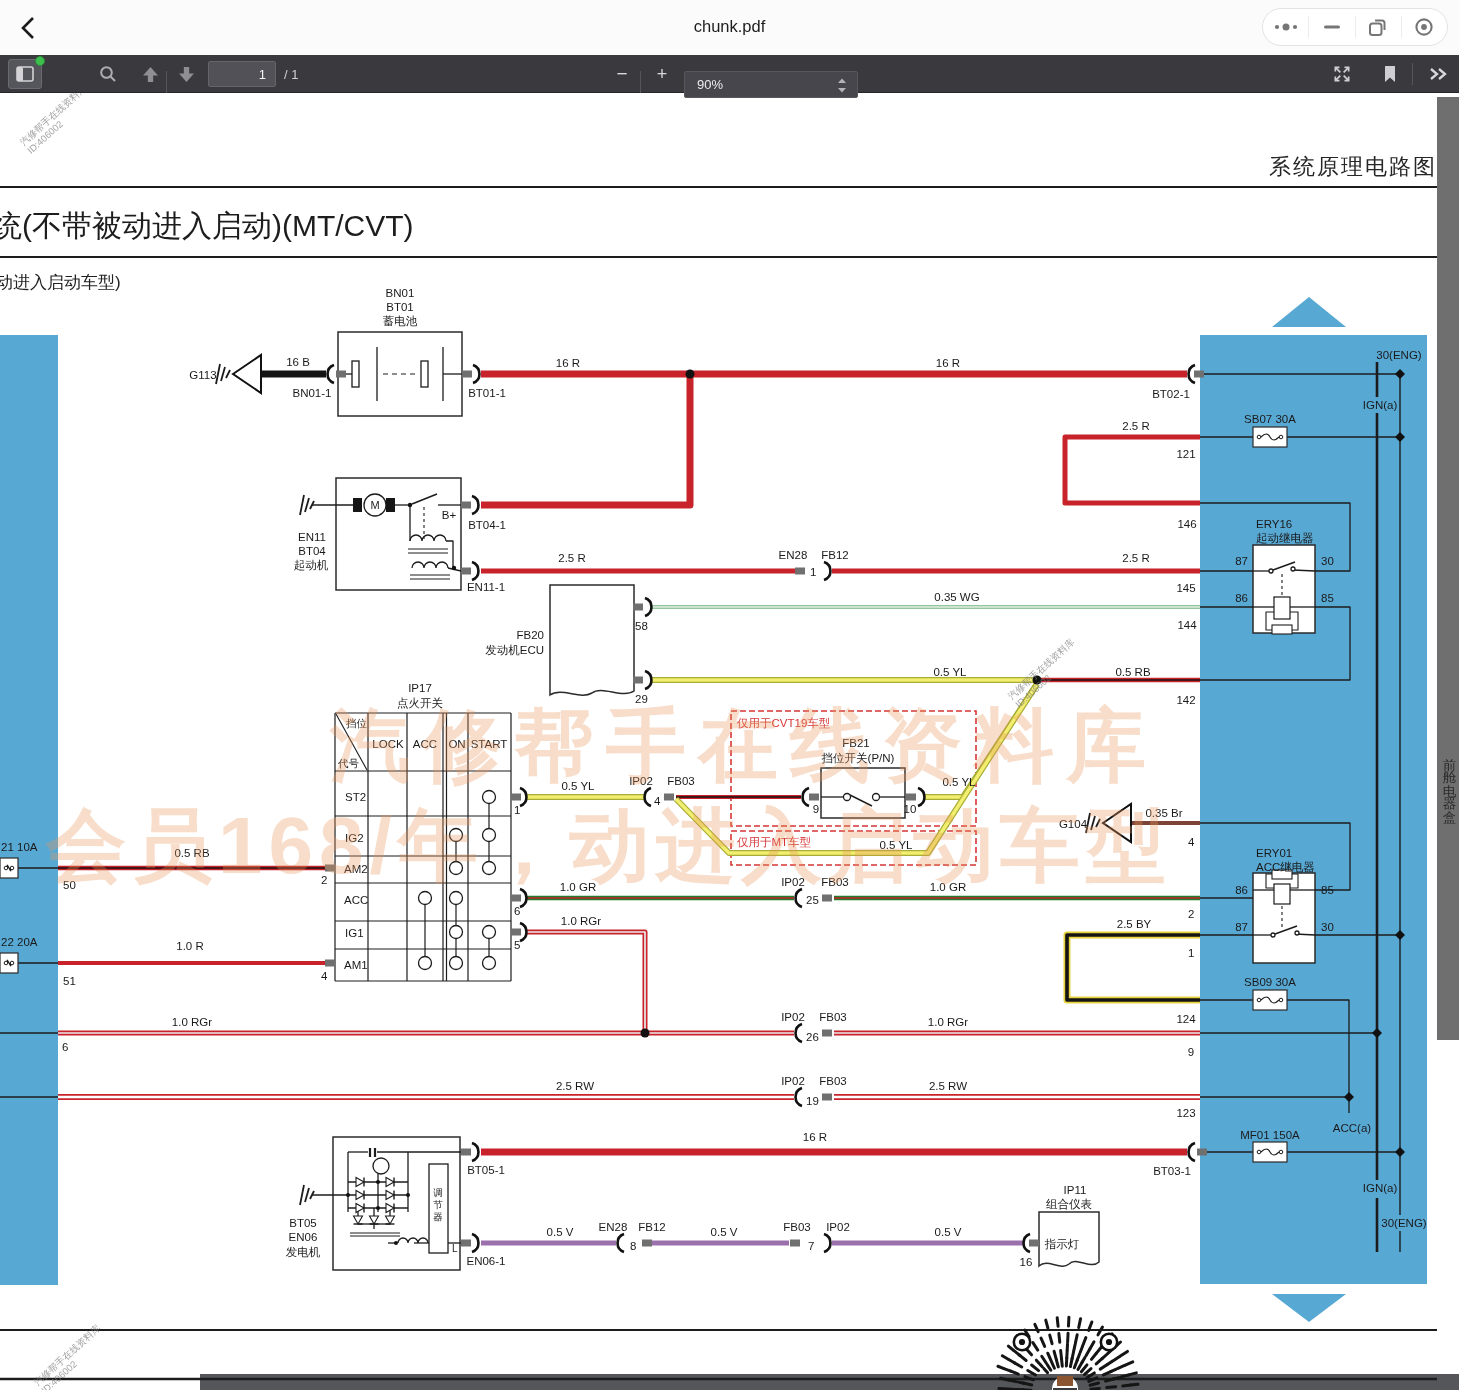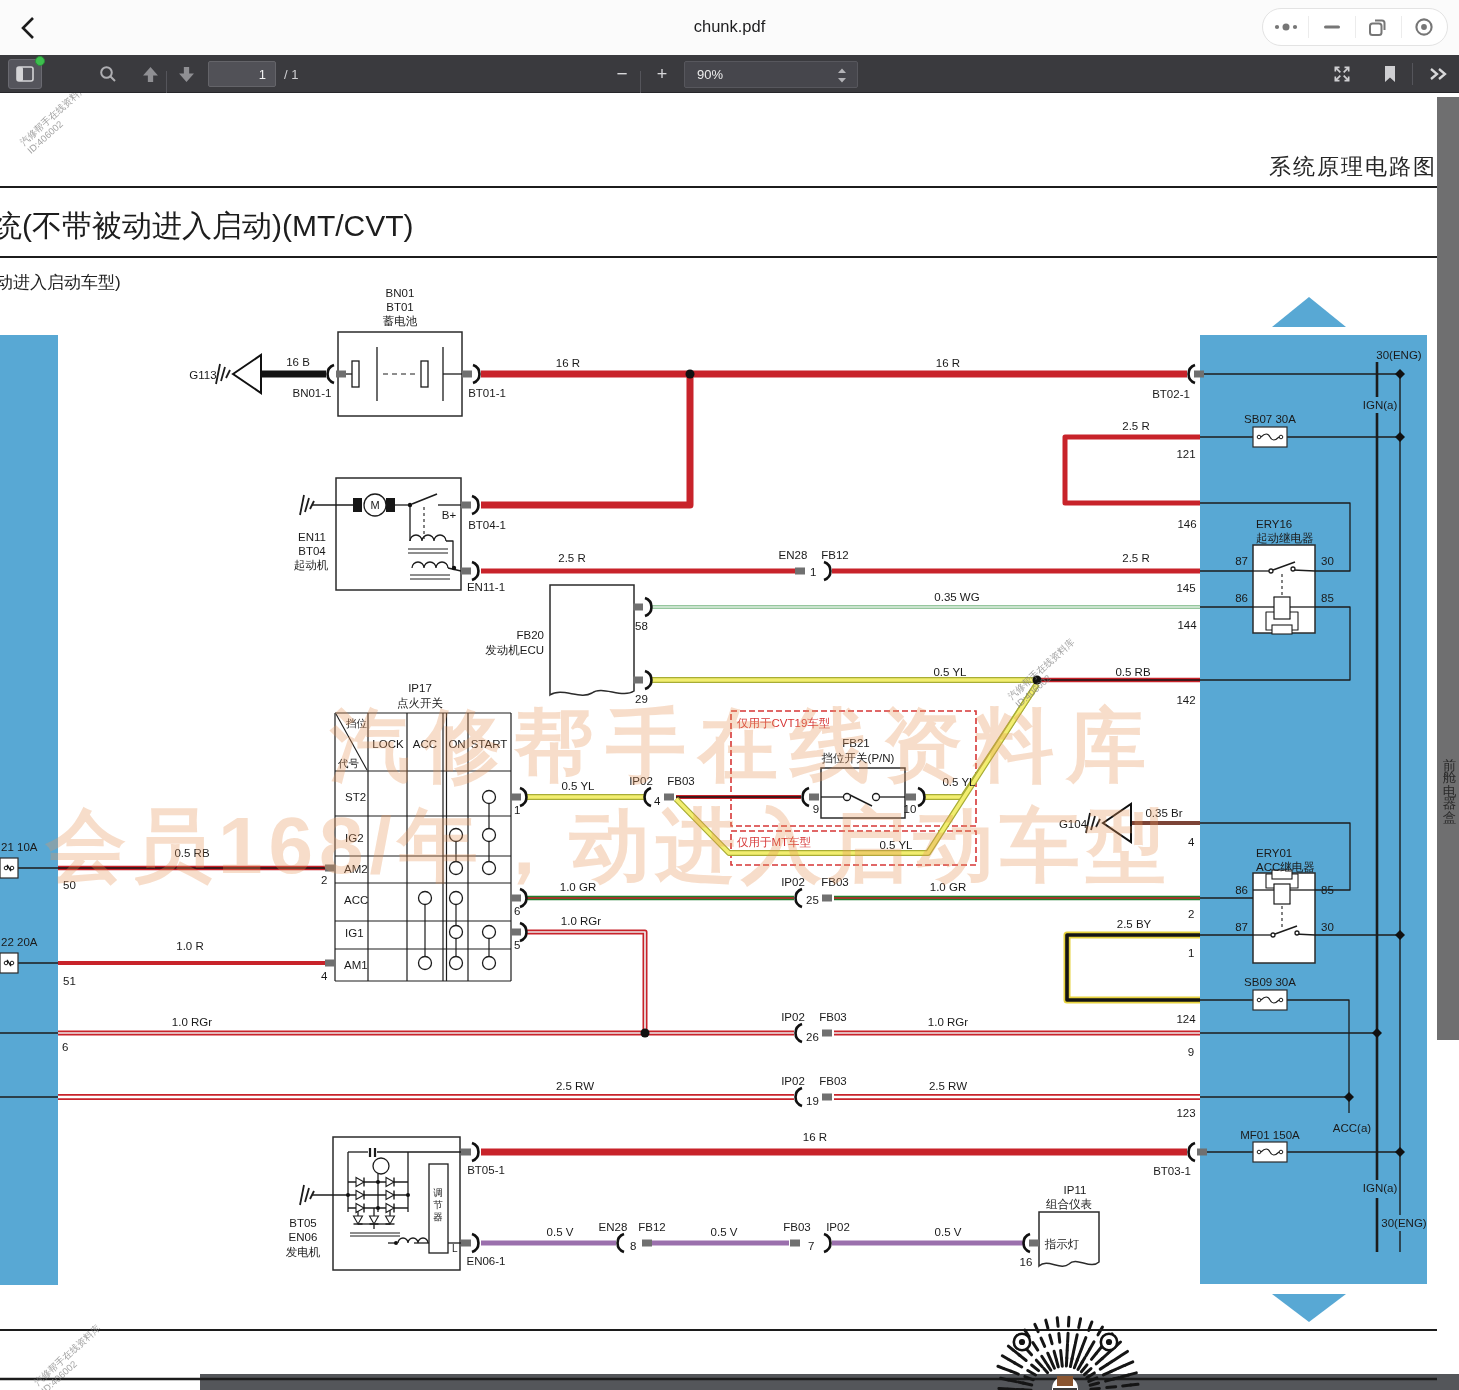--- a/index.html
+++ b/index.html
@@ -28,21 +28,21 @@
                  background:#55555c; border:1px solid #6a6a71; border-radius:3px; }
   .green-dot { position:absolute; right:-4px; top:-4px; width:10px; height:10px;
                border-radius:50%; background:#3dbf4e; border:1px solid #2c8f3a; }
   .tb-sep { width:1px; height:22px; background:#55555b; }
   .page-input { position:absolute; left:208px; top:6px; width:68px; height:26px;
                 background:#515157; border:1px solid #646469; border-radius:2px;
                 color:#f2f2f2; font-size:13px; text-align:right; padding-right:9px; }
   .page-total { position:absolute; left:284px; top:12px; color:#cfcfd2; font-size:13px; }
   .zoom-minus { position:absolute; left:608px; top:0; width:28px; height:38px; color:#d8d8da; font-size:19px; }
   .zoom-plus  { position:absolute; left:648px; top:0; width:28px; height:38px; color:#d8d8da; font-size:18px; }
-  .zoom-select { position:absolute; left:684px; top:6px; width:174px; height:27px;
+  .zoom-select { position:absolute; left:684px; top:16px; width:174px; height:27px;
                  background:#46464c; border:1px solid #57575d; border-radius:2px;
                  display:flex; align-items:center; cursor:pointer; }
   .zoom-select span { margin-left:12px; font-size:13px; color:#ececec; }
   .spinner { position:absolute; right:10px; top:5px; }
   .tb-right-sep { position:absolute; left:1412px; top:8px; }
 
   
   .hdr-right { position:absolute; top:152px; left:0; width:1437px; text-align:right;
                font-size:22px; letter-spacing:2px; color:#262626; z-index:3;padding-left:48px; }
   .big-title { position:absolute; top:206px; left:-8px; font-size:30px; color:#1d1d1d; z-index:3; white-space:nowrap; }

